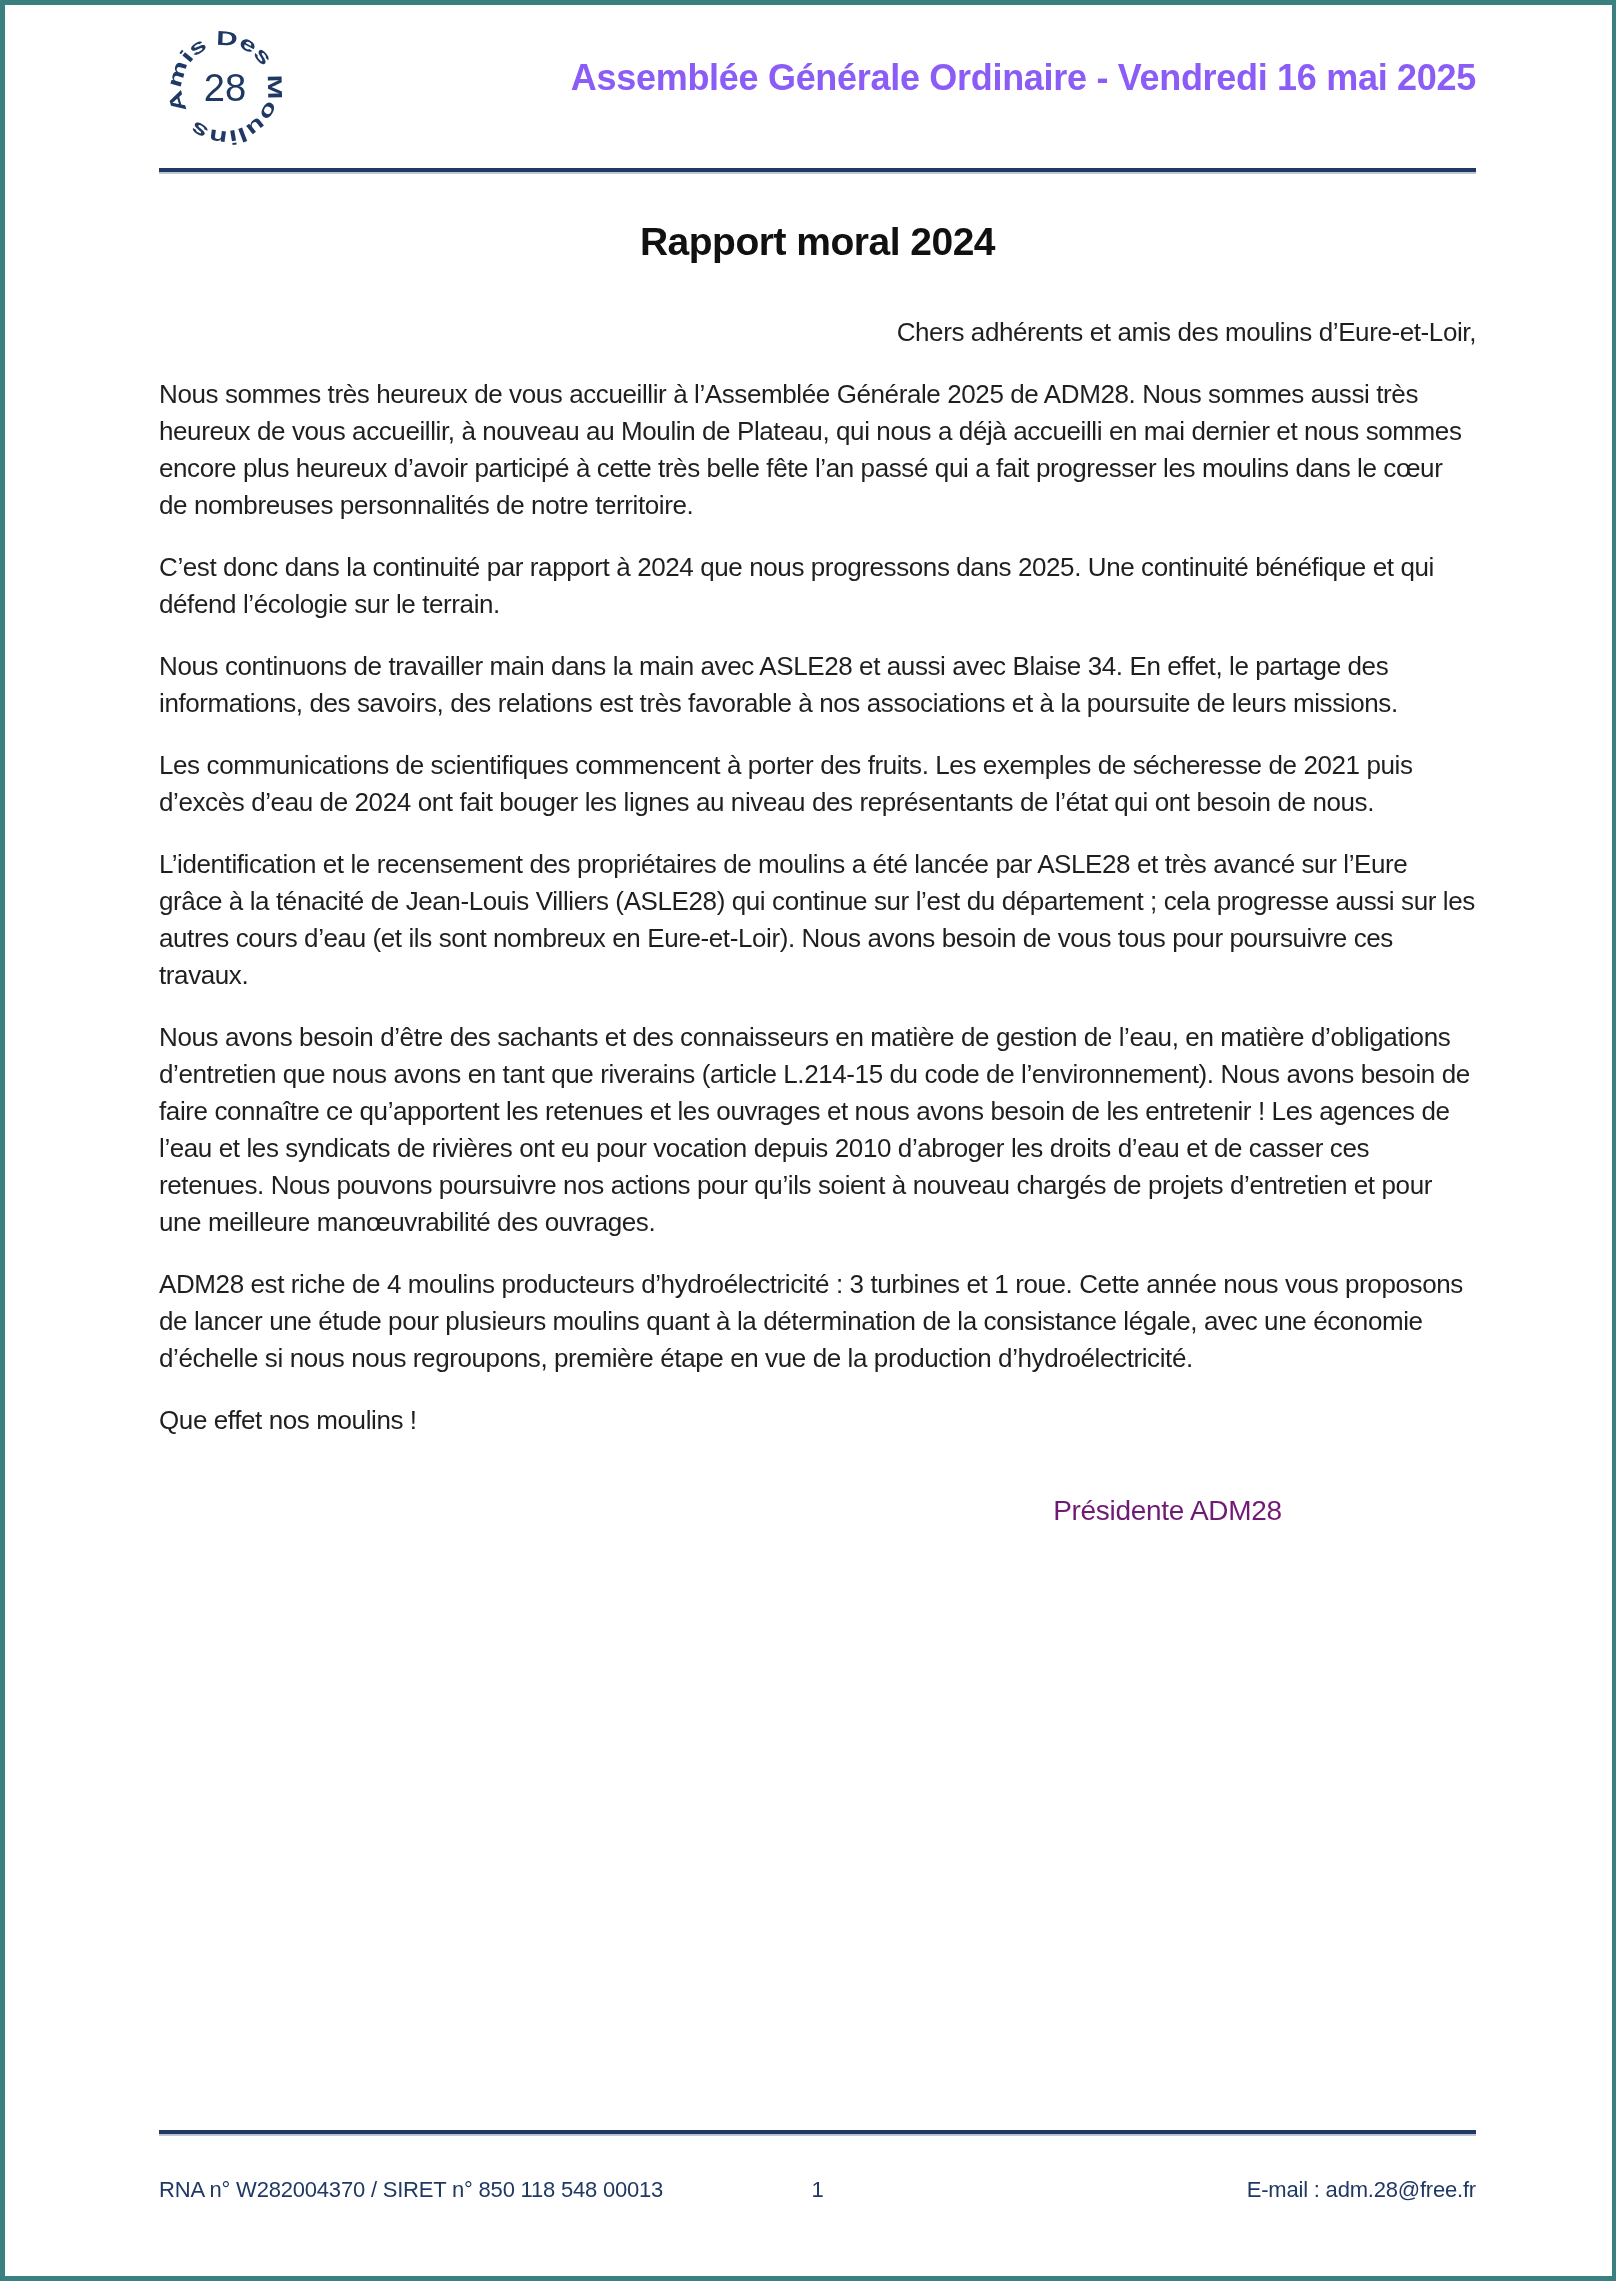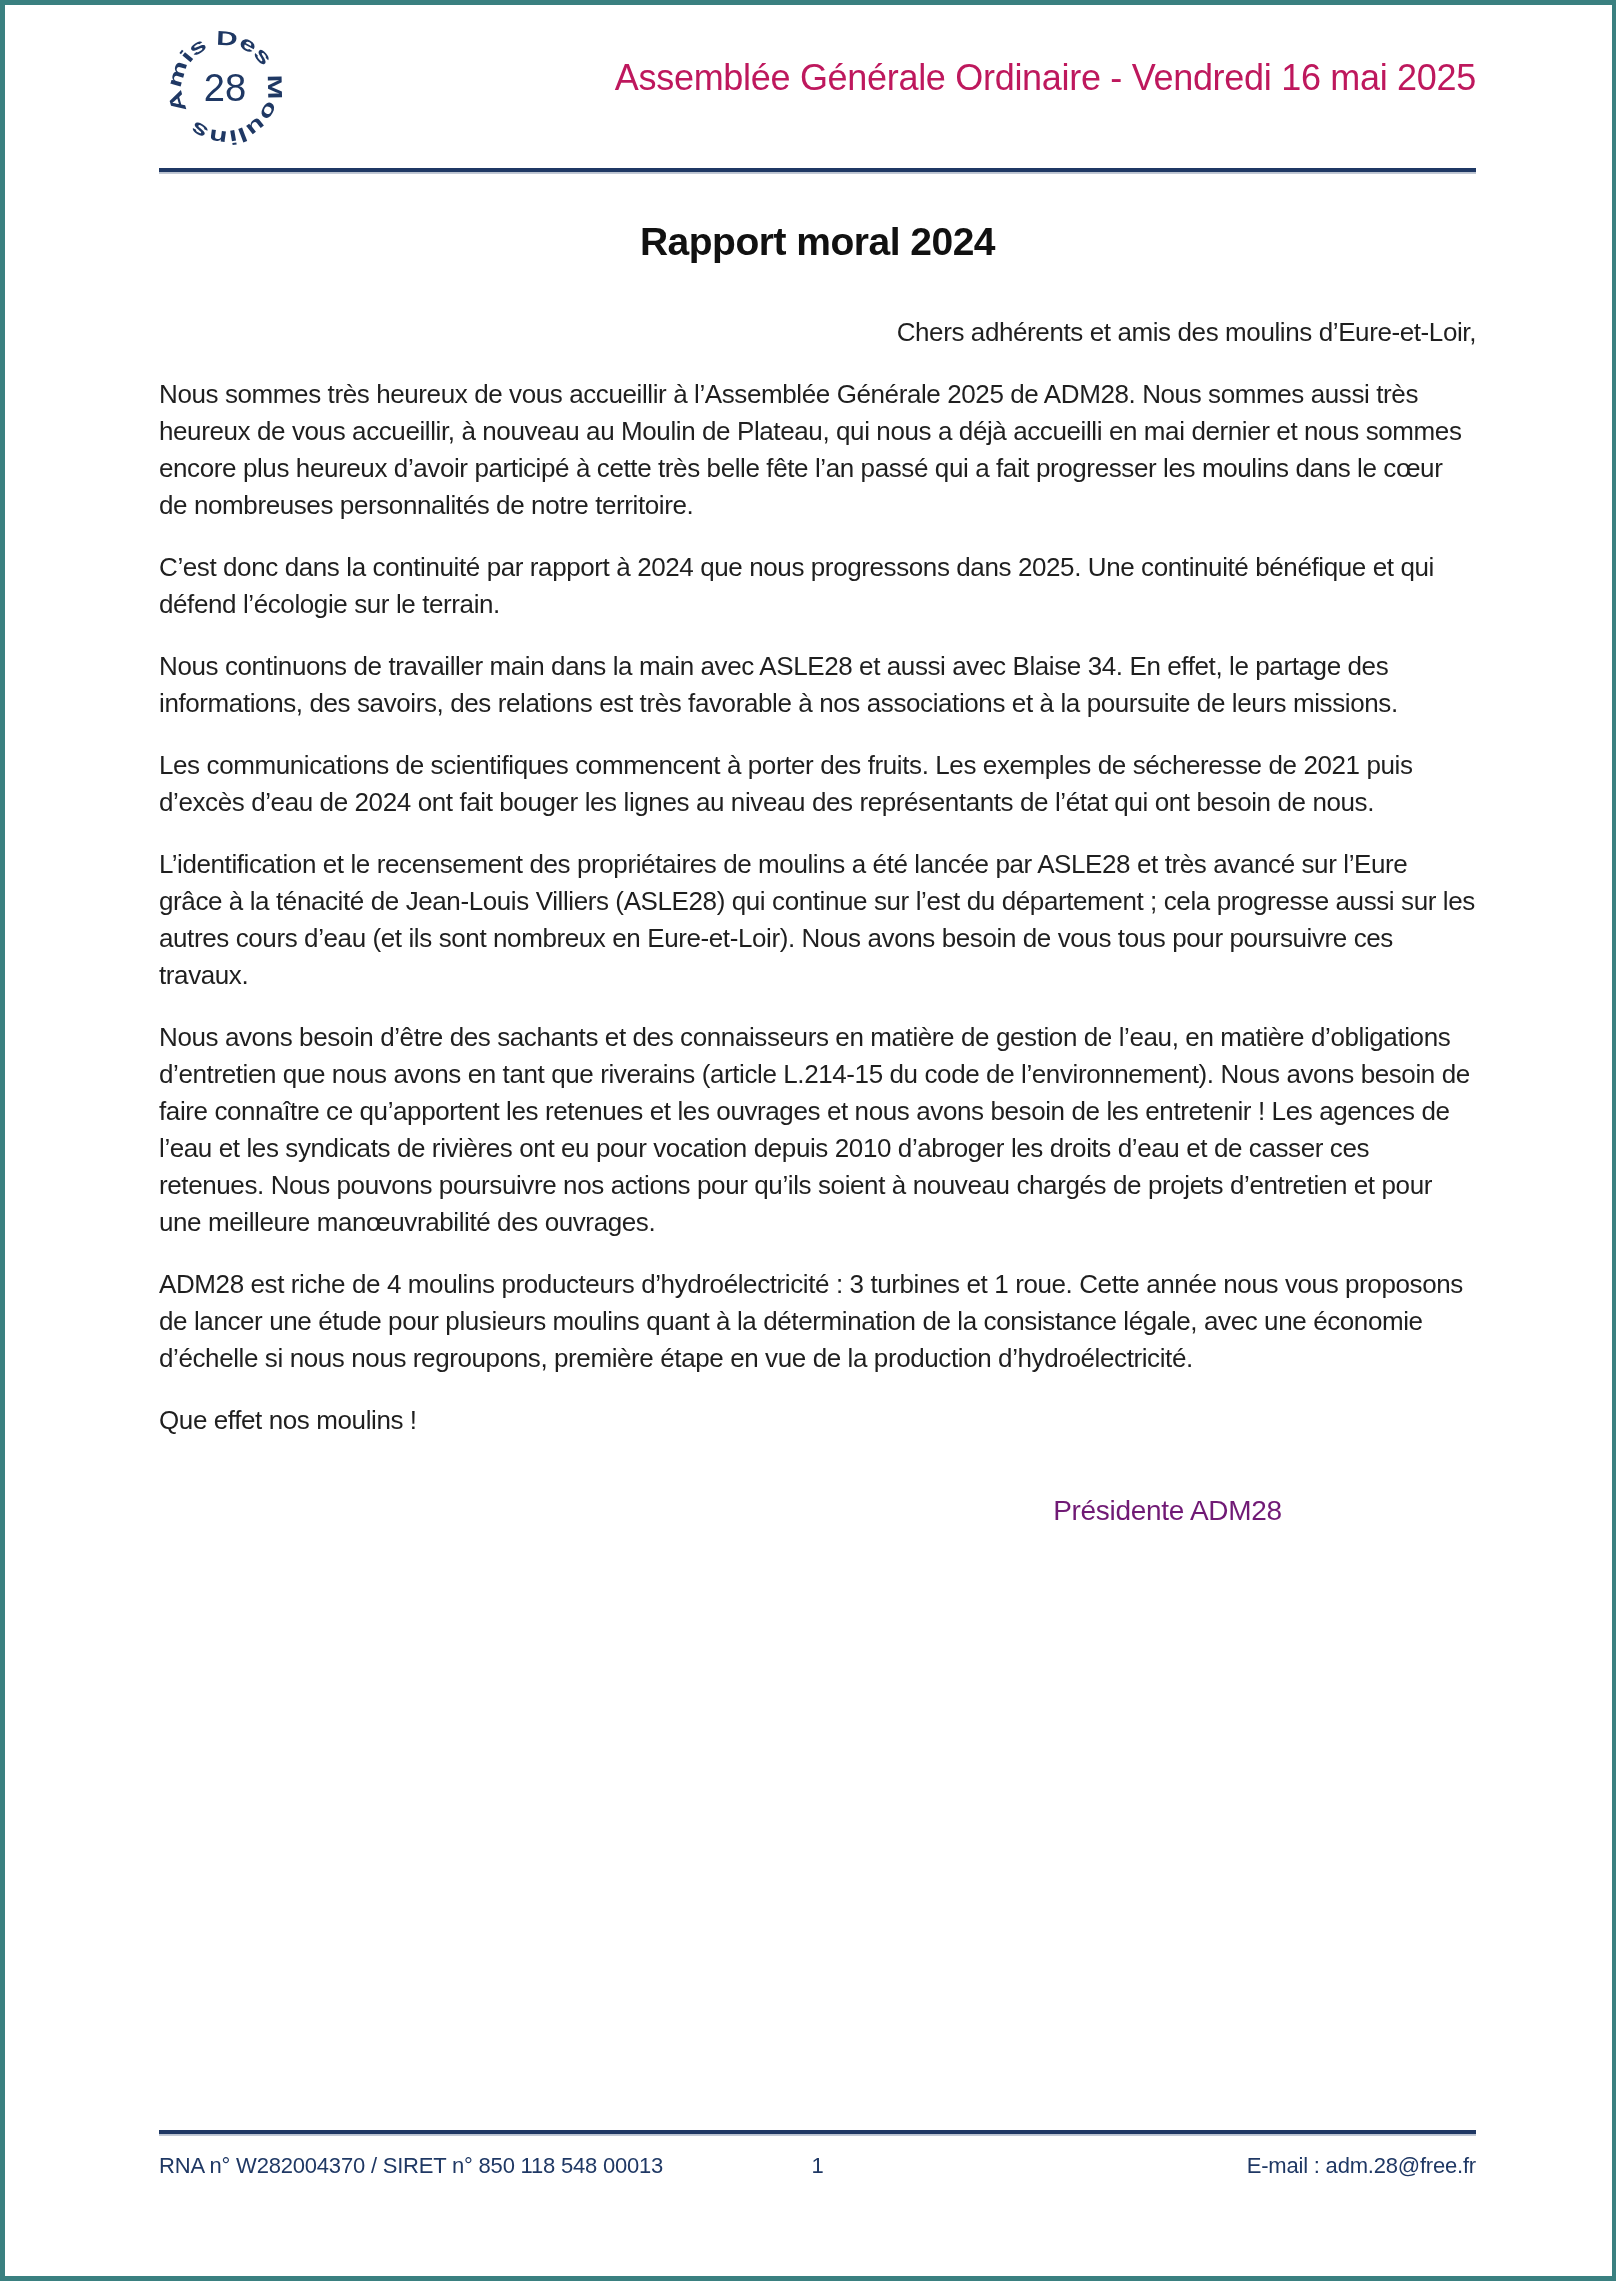--- a/index.html
+++ b/index.html
@@ -31,22 +31,22 @@
     left: 3.9px;   
     top: 21.3px;
     width: 124px;
     height: 124px;
   }
   .header-title {
     position: absolute;
     right: 0;
     top: 52px;
     font-size: 36px;
-    font-weight: normal;
-    color: #be185d;
+    font-weight: bold;
+    color: #8b5cf6;
     letter-spacing: -0.3px;
     white-space: nowrap;
   }
   .rule {
     height: 3.9px;
     background: #1F3864;
     box-shadow: 0 1.9px 0 rgba(31, 56, 100, 0.30);
   }
 
   
@@ -80,21 +80,21 @@
   .signature-role { font-size: 28px; color: #701a75; letter-spacing: -0.3px; }
 
   
   .footer {
     position: absolute;
     left: 154px;
     right: 136px;
     top: 2125px;
   }
   .footer-row {
-    margin-top: 19px;
+    margin-top: 43px;
     display: grid;
     grid-template-columns: 1fr auto 1fr;
     align-items: baseline;
     font-size: 22px;
     color: #1F3864;
     letter-spacing: -0.2px;
   }
   .footer-left  { justify-self: start; }
   .footer-center{ justify-self: center; }
   .footer-right { justify-self: end; }

